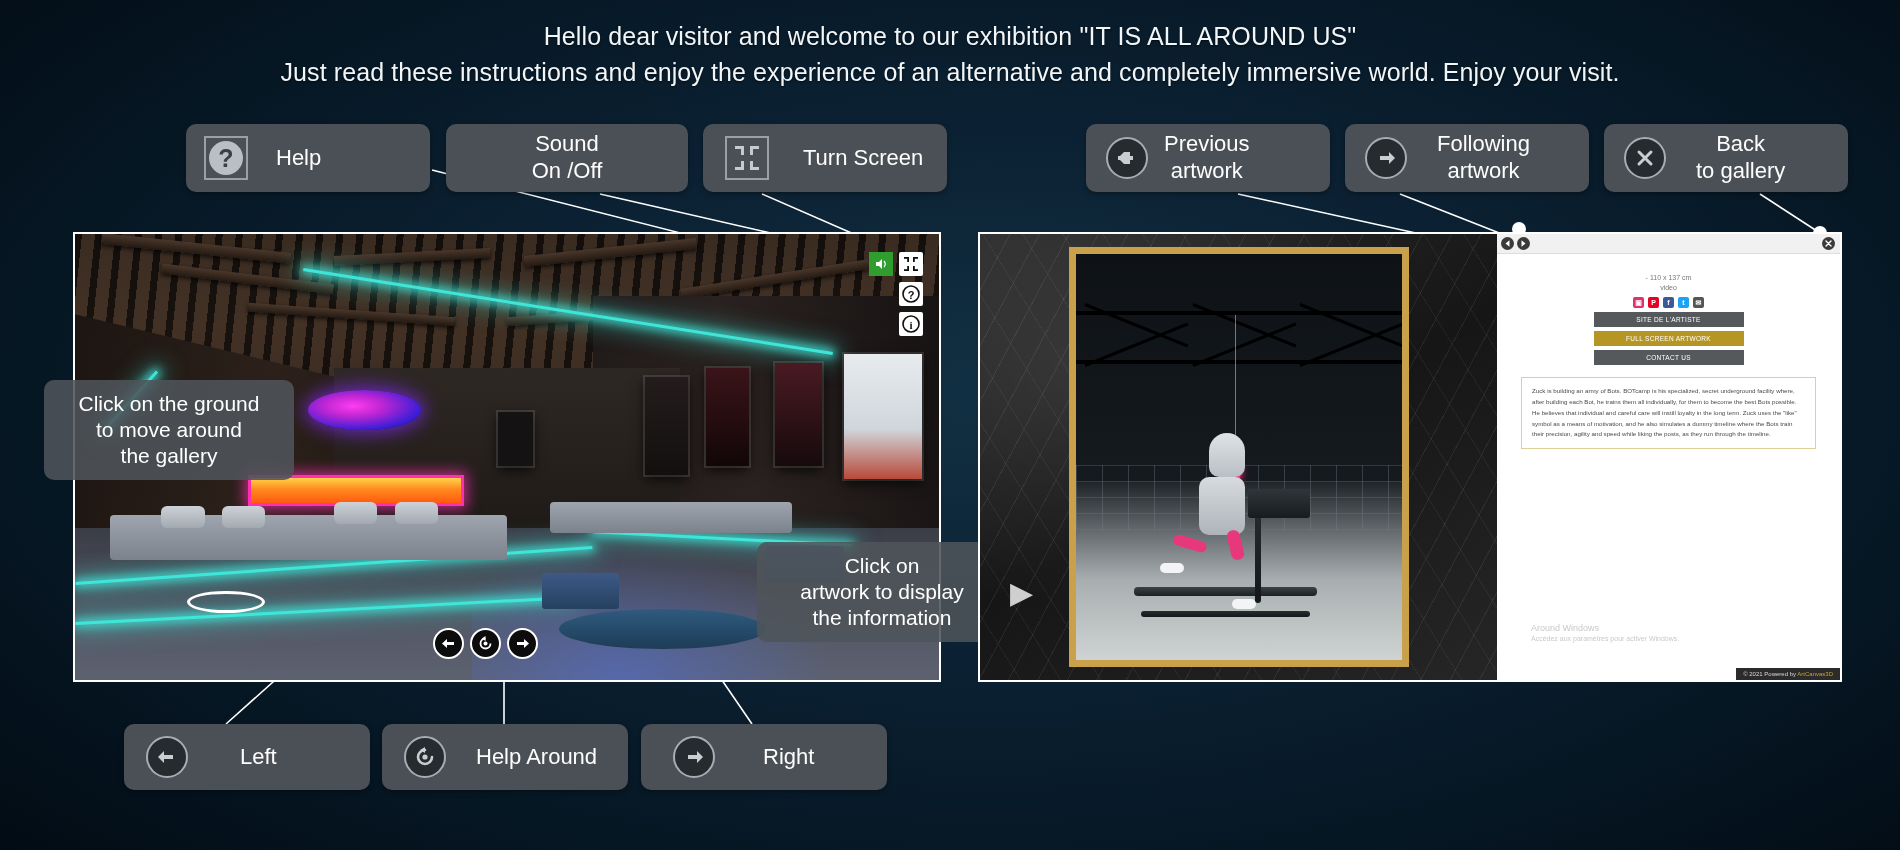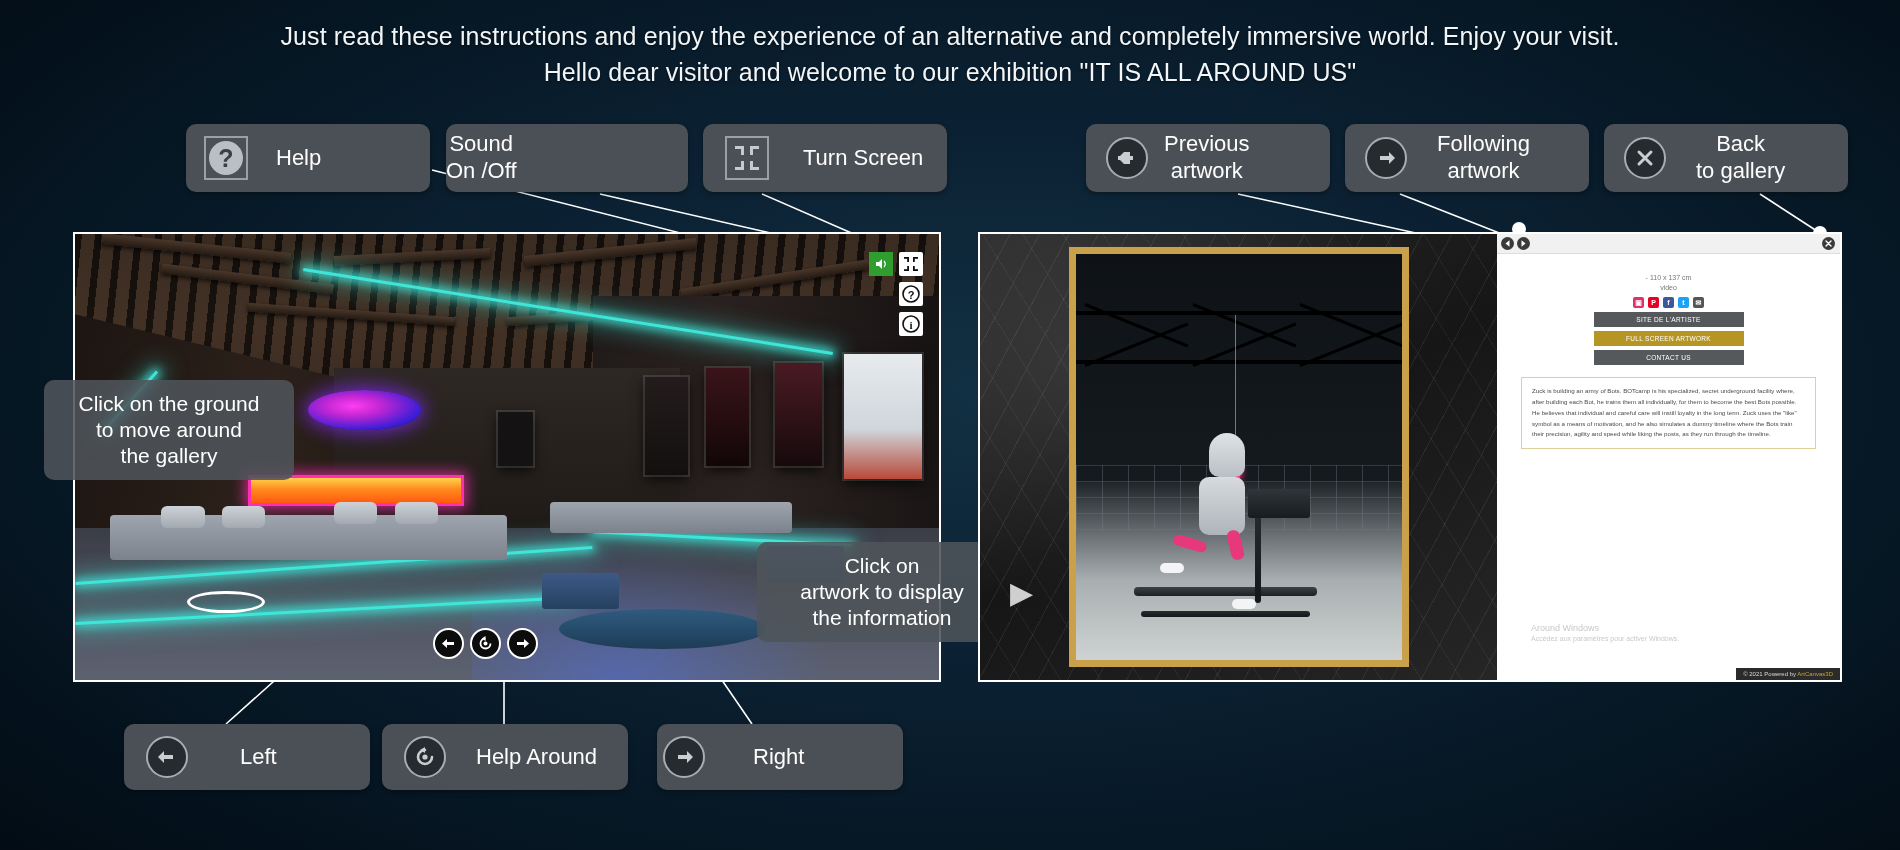--- a/index.html
+++ b/index.html
@@ -29,20 +29,21 @@
     white-space: nowrap;
   }
 
   
   .pill {
     position: absolute;
     background: #4b5056;
     border-radius: 10px;
     display: flex;
     align-items: center;
+    justify-content: center;
     gap: 16px;
     color: #fff;
     box-shadow: 0 2px 5px rgba(0,0,0,.35);
     cursor: pointer;
   }
   .pill .lbl {
     font-size: 22px;
     line-height: 1.22;
     text-align: center;
     color: #fdfdfd;
@@ -95,21 +96,21 @@
   #btn-following   { left: 1345px; top: 124px; width: 244px; height: 68px; padding-left: 20px; justify-content: flex-start; }
   #btn-following .lbl { margin-left: 14px; }
   #btn-back        { left: 1604px; top: 124px; width: 244px; height: 68px; padding-left: 20px; justify-content: flex-start; }
   #btn-back .lbl   { margin-left: 14px; }
 
   
   #btn-left        { left: 124px; top: 724px; width: 246px; height: 66px; padding-left: 22px; justify-content: flex-start; }
   #btn-left .lbl   { margin-left: 36px; }
   #btn-turn        { left: 382px; top: 724px; width: 246px; height: 66px; padding-left: 22px; justify-content: flex-start; }
   #btn-turn .lbl   { margin-left: 14px; }
-  #btn-right       { left: 641px; top: 724px; width: 246px; height: 66px; padding-left: 6px; justify-content: flex-start; margin-left: 16px; }
+  #btn-right       { left: 641px; top: 724px; width: 246px; height: 66px; padding-left: 32px; justify-content: flex-start; }
   #btn-right .lbl  { margin-left: 32px; }
 
   
   #gallery {
     position: absolute;
     left: 73px; top: 232px; width: 868px; height: 450px;
     border: 2px solid #ffffff;
     overflow: hidden;
     background: #1b1512;
   }
@@ -377,22 +378,22 @@
   .dot {
     position: absolute; width: 14px; height: 14px; border-radius: 50%;
     background: #ffffff;
   }
   .dot.sm { width: 11px; height: 11px; }
 </style>
 </head>
 <body>
 
 <div id="header-text">
+  <div class="line">Hello dear visitor and welcome to our exhibition "IT IS ALL AROUND US"</div>
   <div class="line">Just read these instructions and enjoy the experience of an alternative and completely immersive world. Enjoy your visit.</div>
-  <div class="line">Hello dear visitor and welcome to our exhibition "IT IS ALL AROUND US"</div>
 </div>
 
 <svg id="leaders">
 
   <path d="M 432 170 L 905 290" stroke="#ffffff" stroke-width="1.6" fill="none"></path>
 
   <path d="M 600 194 L 880 258" stroke="#ffffff" stroke-width="1.6" fill="none"></path>
 
   <path d="M 762 194 L 895 252" stroke="#ffffff" stroke-width="1.6" fill="none"></path>
 

